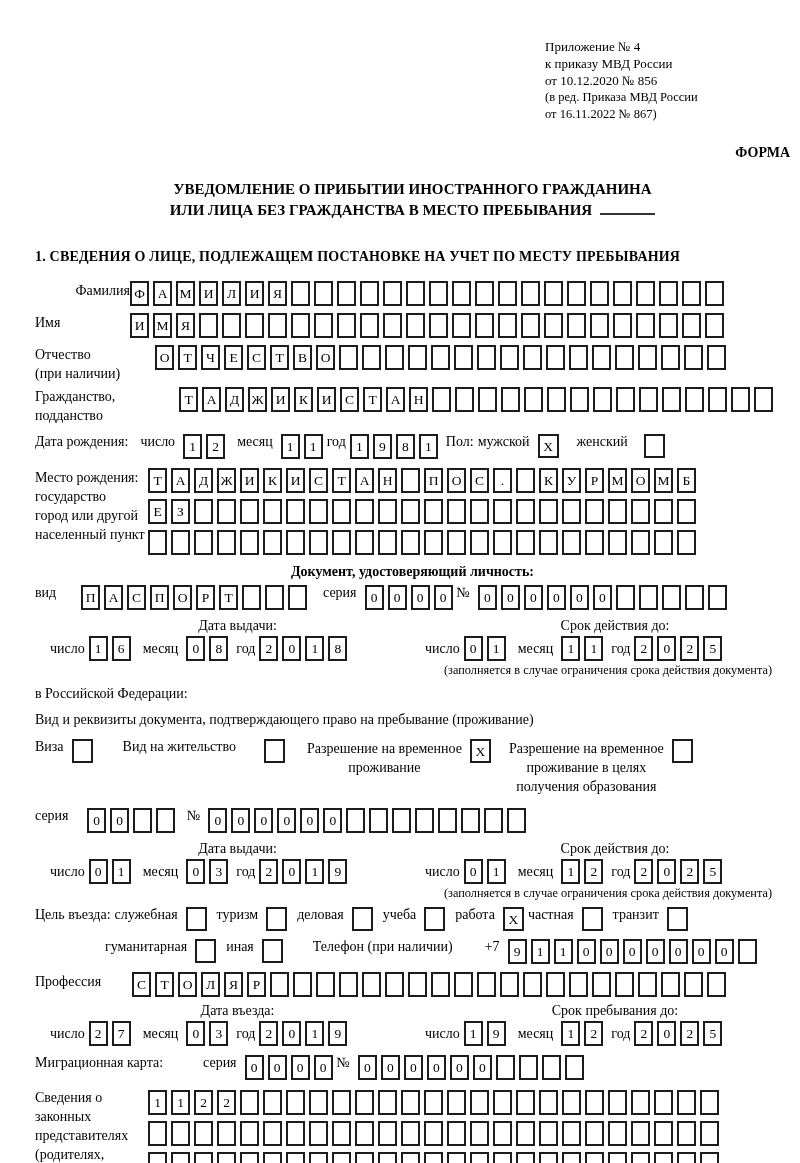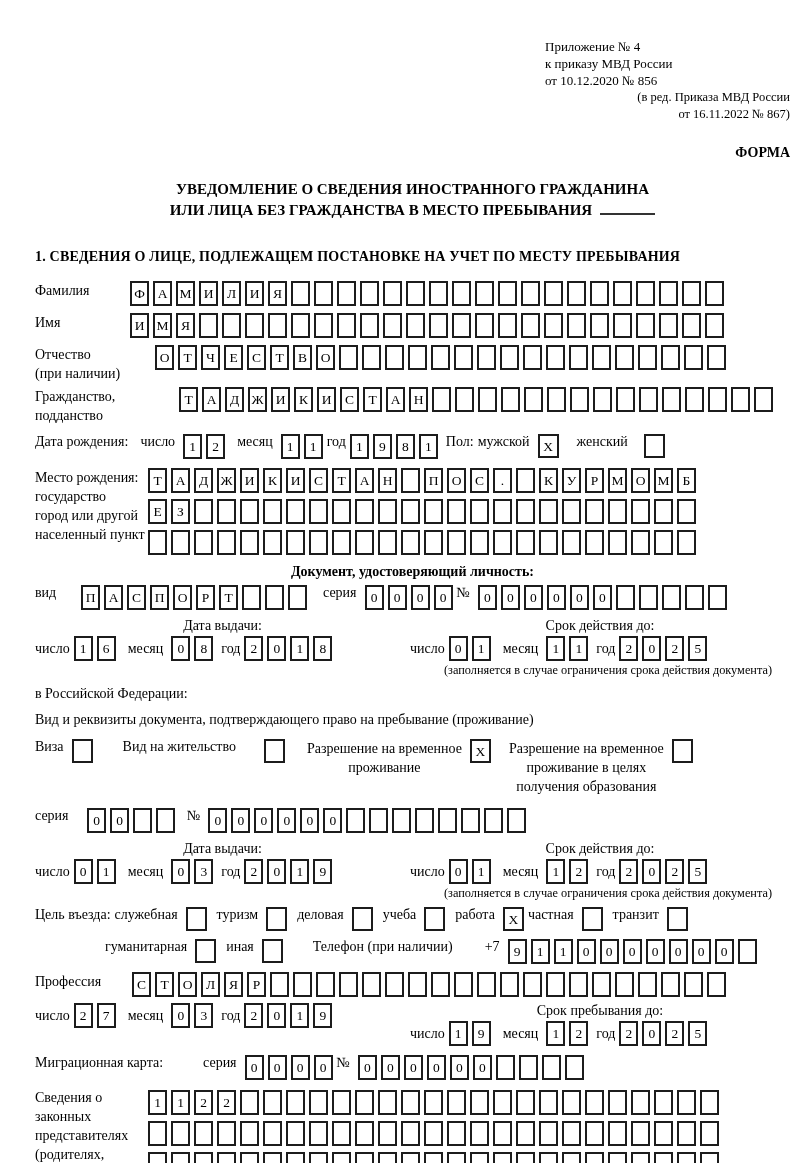--- a/index.html
+++ b/index.html
@@ -9,21 +9,21 @@
     font-family:"Liberation Serif","DejaVu Serif",serif;
     color:#000;
   }
   .page { padding:38px 10px 0 35px; }
   .t14 { font-size:14px; line-height:18px; }
   .bold { font-weight:bold; }
 
   
   .hdr { margin-left:510px; width:245px; }
   .hdr div { font-size:13px; line-height:17px; }
-  .hdr .small { font-size:12.5px;text-align:right; }
+  .hdr .small { font-size:12.5px; }
   .forma { margin-left:510px; width:245px; text-align:right; font-weight:bold; font-size:14px; margin-top:22px; padding-right:28px; }
 
   
   .title { text-align:center; font-weight:bold; font-size:15px; line-height:21px; margin-top:18px; }
   .blankline { display:inline-block; width:55px; border-bottom:2px solid #333; height:13px; margin-left:8px; }
   .sec1 { font-weight:bold; font-size:14px; margin-top:28px; letter-spacing:.2px; }
 
   
   .cells { display:inline-flex; vertical-align:middle; }
   .cell {
@@ -38,21 +38,21 @@
   .lblcol { font-size:14px; line-height:19px; flex:none; }
   .inline { display:flex; font-size:14px; }
   .gap4 { width:4px; flex:none; } .gap8 { width:8px; flex:none; }
   .gap12 { width:12px; flex:none; } .gap20 { width:20px; flex:none; }
 
   .boxrows .cells { display:flex; margin-bottom:6px; }
 
   
   .datepair { display:flex; margin-top:8px; }
   .dcol { flex:none; }
-  .dcol1 { width:375px; }
+  .dcol1 { width:375px;margin-left:15px; }
   .dcol2 { width:380px; }
   .dtitle { text-align:center; font-size:14px; margin-bottom:2px; }
   .dline { display:flex; align-items:center; font-size:14px; }
   .dline .w { margin:0 4px; }
   .fillnote { font-size:12.3px; text-align:right; margin-top:2px; padding-right:18px; }
 
   
   .resopts { display:flex; align-items:flex-start; margin-top:10px; font-size:14px; }
   .opt2 { text-align:center; line-height:19px; font-size:14px; }
   .cbx { margin-left:8px; margin-right:10px; flex:none; }
@@ -67,28 +67,28 @@
   <div class="hdr">
     <div>Приложение № 4</div>
     <div>к приказу МВД России</div>
     <div>от 10.12.2020 № 856</div>
     <div class="small">(в ред. Приказа МВД России</div>
     <div class="small">от 16.11.2022 № 867)</div>
   </div>
   <div class="forma">ФОРМА</div>
 
   <div class="title">
-    <div>УВЕДОМЛЕНИЕ О СВЕДЕНИЯ ИНОСТРАННОГО ГРАЖДАНИНА</div>
+    <div>УВЕДОМЛЕНИЕ О ПРИБЫТИИ ИНОСТРАННОГО ГРАЖДАНИНА</div>
     <div><span>ИЛИ ЛИЦА БЕЗ ГРАЖДАНСТВА В МЕСТО ПРЕБЫВАНИЯ</span><span class="blankline"></span></div>
   </div>
 
   <div class="sec1">1. СВЕДЕНИЯ О ЛИЦЕ, ПОДЛЕЖАЩЕМ ПОСТАНОВКЕ НА УЧЕТ ПО МЕСТУ ПРЕБЫВАНИЯ</div>
 
   <div class="row" style="margin-top:16px;">
-    <div class="lblcol" style="width:95px;">Фамилия</div>
+    <div class="lblcol" style="width:95px;text-align:right;">Фамилия</div>
     <div class="cells">
         <span class="cell">Ф</span>
         <span class="cell">А</span>
         <span class="cell">М</span>
         <span class="cell">И</span>
         <span class="cell">Л</span>
         <span class="cell">И</span>
         <span class="cell">Я</span>
         <span class="cell"></span>
         <span class="cell"></span>
@@ -630,20 +630,21 @@
         <span class="cell"></span>
         <span class="cell"></span>
         <span class="cell"></span>
         <span class="cell"></span>
         <span class="cell"></span>
       </div>
   </div>
 
   <div class="datepair" style="margin-top:6px;">
     <div class="dcol dcol1">
+      <div class="dtitle">Дата въезда:</div>
       <div class="dline">
         <span>число</span>
         <span class="cells w">
             <span class="cell">2</span>
             <span class="cell">7</span>
           </span>
         <span class="w">месяц</span>
         <span class="cells w">
             <span class="cell">0</span>
             <span class="cell">3</span>

